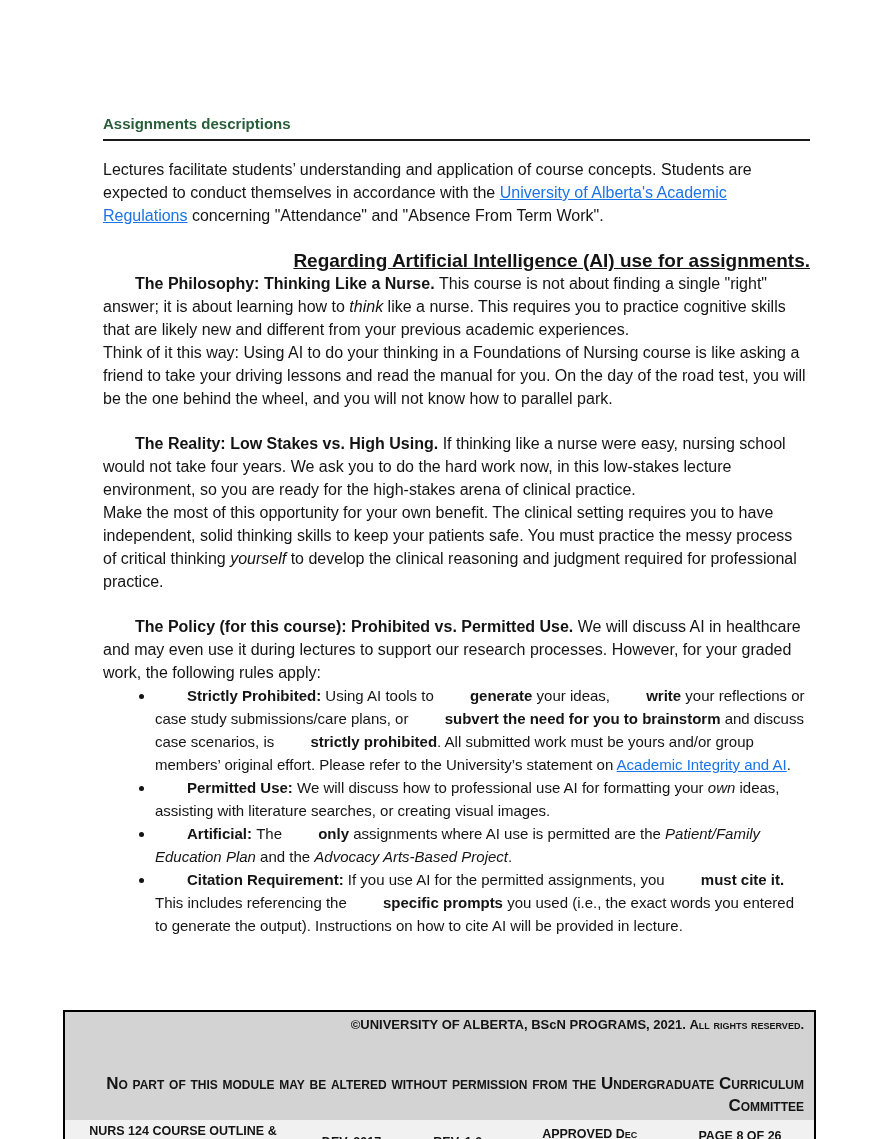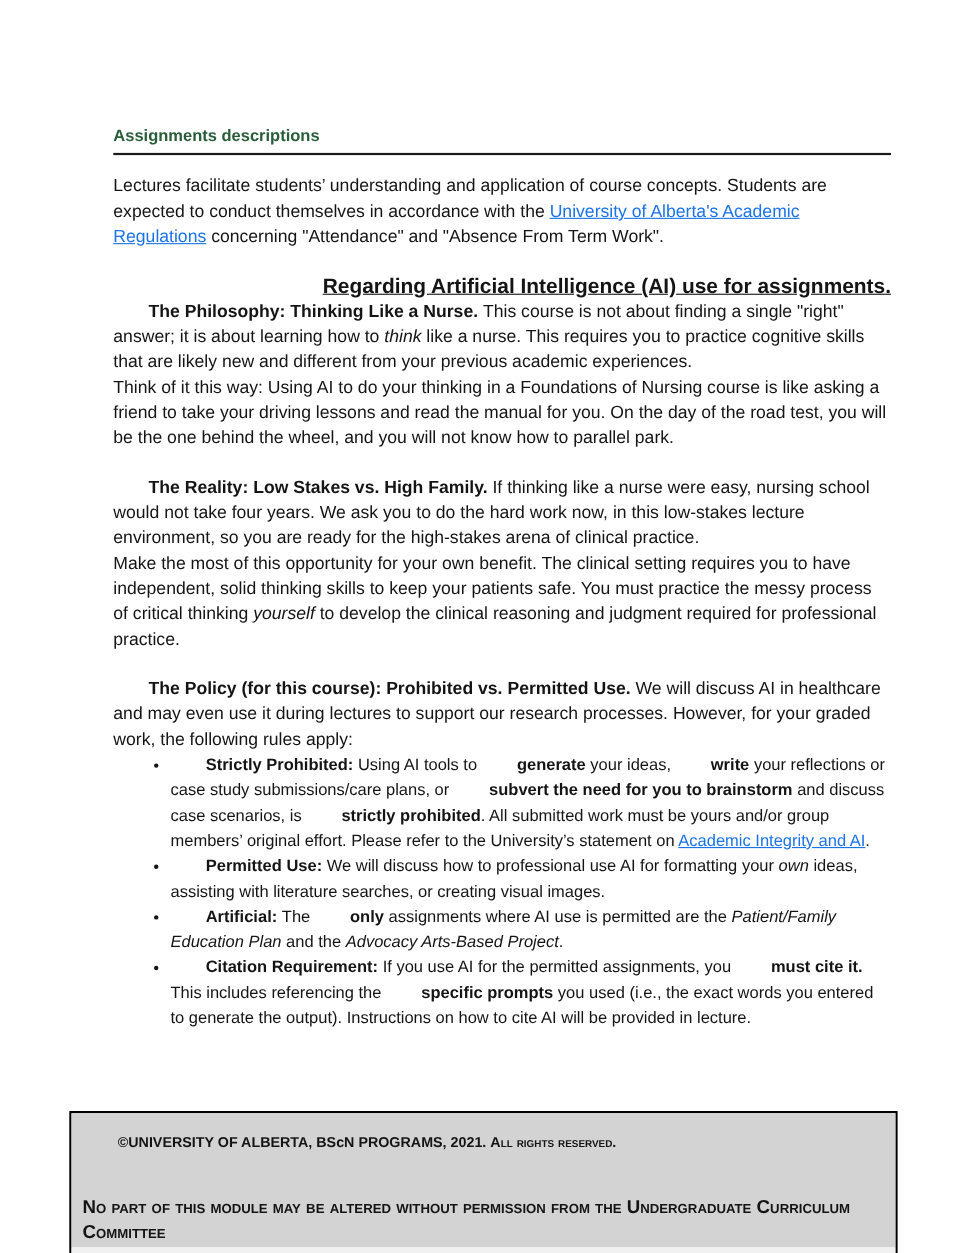--- a/index.html
+++ b/index.html
@@ -34,21 +34,21 @@
   .run-n{font-weight:400;}
   .run-b{font-weight:700;margin-left:32px;}
   .run-i{font-style:italic;}
   .run-bsc{font-weight:700;font-variant:small-caps;}
   a.run-link{color:var(--link-blue);text-decoration:underline;cursor:pointer;}
   .footer-box{
     position:absolute;left:63px;top:1010px;width:753px;
     border:2px solid #000;
   }
   .footer-top{
-    background:var(--footer-top-bg);text-align:left;padding:19px 10px 3px 10px;
+    background:var(--footer-top-bg);text-align:right;padding:5px 10px 3px 10px;
   }
   .footer-line1{font-size:13px;line-height:1.3;}
   .footer-line2{font-size:17px;line-height:1.3;margin-top:39px;}
   .footer-bottom{
     background:var(--footer-bottom-bg);display:flex;align-items:center;
     padding:4px 8px 22px 8px;min-height:37px;
   }
   .cell{font-weight:700;font-size:12.5px;line-height:1.2;text-align:center;}
   .cell-title{flex:0 0 30%;}
   .cell-dev{flex:0 0 16%;position:relative;top:3px;}
@@ -67,21 +67,21 @@
     <p class="para"><span class="run run-n">Lectures facilitate students’ understanding and application of course concepts. Students are expected to conduct themselves in accordance with the </span><a class="run run-link">University of Alberta's Academic Regulations</a><span class="run run-n"> concerning "Attendance" and "Absence From Term Work".</span></p>
 
     <div class="spacer"></div>
 
     <h2>Regarding Artificial Intelligence (AI) use for assignments.</h2>
     <p class="para"><span class="run run-b">The Philosophy: Thinking Like a Nurse. </span><span class="run run-n">This course is not about finding a single "right" answer; it is about learning how to </span><span class="run run-i">think</span><span class="run run-n"> like a nurse. This requires you to practice cognitive skills that are likely new and different from your previous academic experiences.</span></p>
     <p class="para"><span class="run run-n">Think of it this way: Using AI to do your thinking in a Foundations of Nursing course is like asking a friend to take your driving lessons and read the manual for you. On the day of the road test, you will be the one behind the wheel, and you will not know how to parallel park.</span></p>
 
     <div class="spacer"></div>
 
-    <p class="para"><span class="run run-b">The Reality: Low Stakes vs. High Family. </span><span class="run run-n">If thinking like a nurse were easy, nursing school would not take four years. We ask you to do the hard work now, in this low-stakes lecture environment, so you are ready for the high-stakes arena of clinical practice.</span></p>
+    <p class="para"><span class="run run-b">The Reality: Low Stakes vs. High Using. </span><span class="run run-n">If thinking like a nurse were easy, nursing school would not take four years. We ask you to do the hard work now, in this low-stakes lecture environment, so you are ready for the high-stakes arena of clinical practice.</span></p>
     <p class="para"><span class="run run-n">Make the most of this opportunity for your own benefit. The clinical setting requires you to have independent, solid thinking skills to keep your patients safe. You must practice the messy process of critical thinking </span><span class="run run-i">yourself</span><span class="run run-n"> to develop the clinical reasoning and judgment required for professional practice.</span></p>
 
     <div class="spacer"></div>
 
     <p class="para"><span class="run run-b">The Policy (for this course): Prohibited vs. Permitted Use. </span><span class="run run-n">We will discuss AI in healthcare and may even use it during lectures to support our research processes. However, for your graded work, the following rules apply:</span></p>
     <ul class="rules">
       <li><span class="run run-b">Strictly Prohibited: </span><span class="run run-n">Using AI tools to </span><span class="run run-b">generate</span><span class="run run-n"> your ideas, </span><span class="run run-b">write</span><span class="run run-n"> your reflections or case study submissions/care plans, or </span><span class="run run-b">subvert the need for you to brainstorm</span><span class="run run-n"> and discuss case scenarios, is </span><span class="run run-b">strictly prohibited</span><span class="run run-n">. All submitted work must be yours and/or group members’ original effort. Please refer to the University’s statement on </span><a class="run run-link">Academic Integrity and AI</a><span class="run run-n">.</span></li>
       <li><span class="run run-b">Permitted Use: </span><span class="run run-n">We will discuss how to professional use AI for formatting your </span><span class="run run-i">own</span><span class="run run-n"> ideas, assisting with literature searches, or creating visual images.</span></li>
       <li><span class="run run-b">Artificial: </span><span class="run run-n">The </span><span class="run run-b">only</span><span class="run run-n"> assignments where AI use is permitted are the </span><span class="run run-i">Patient/Family Education Plan</span><span class="run run-n"> and the </span><span class="run run-i">Advocacy Arts-Based Project</span><span class="run run-n">.</span></li>
       <li><span class="run run-b">Citation Requirement: </span><span class="run run-n">If you use AI for the permitted assignments, you </span><span class="run run-b">must cite it.</span><span class="run run-n"> This includes referencing the </span><span class="run run-b">specific prompts</span><span class="run run-n"> you used (i.e., the exact words you entered to generate the output). Instructions on how to cite AI will be provided in lecture.</span></li>

